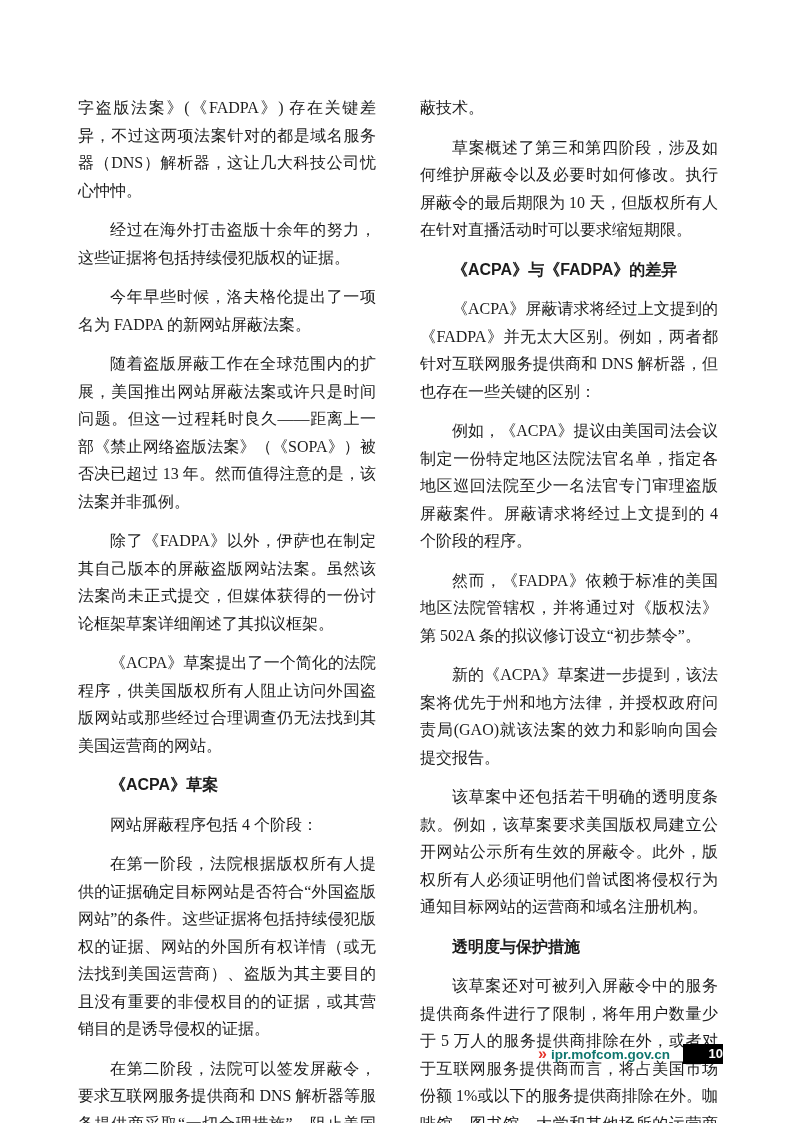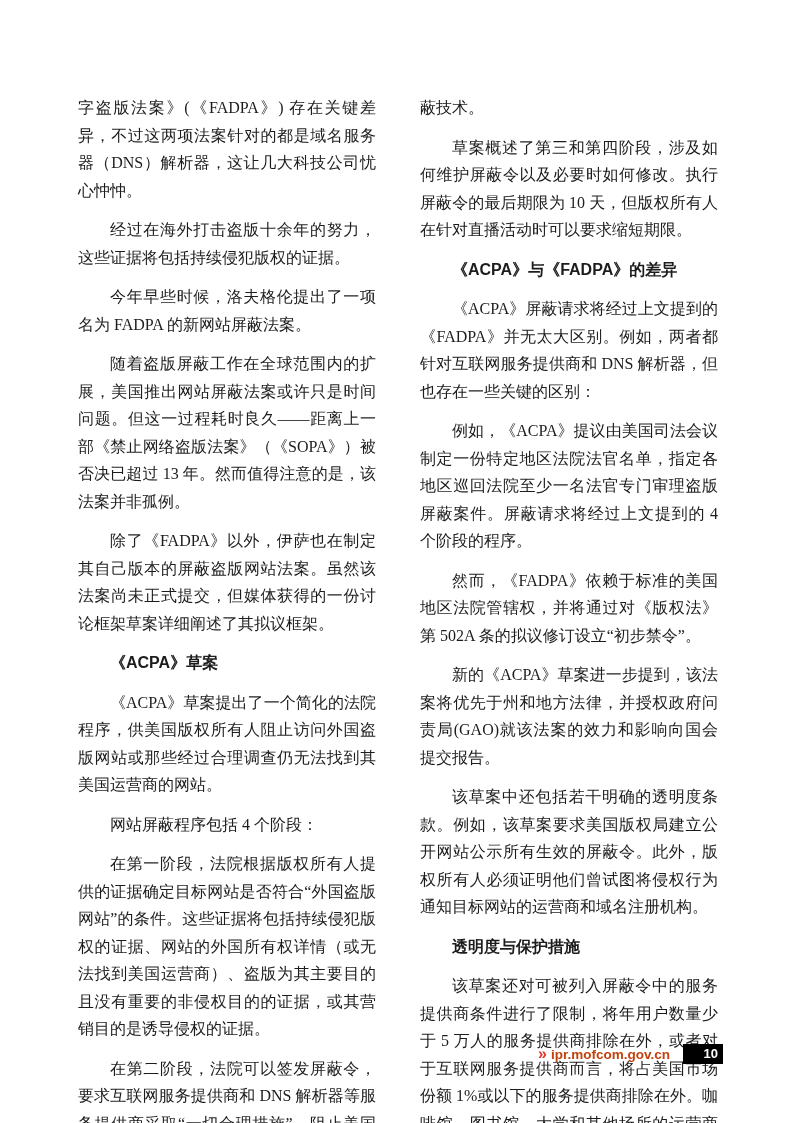--- a/index.html
+++ b/index.html
@@ -44,50 +44,49 @@
   .chev {
     font-size: 16px;
     font-weight: bold;
     line-height: 20px;
     margin-right: 5px;
     letter-spacing: -1px;
   }
   .site {
     font-size: 13.5px;
     font-weight: 600;
-    color: #c2410c;
+    color: #0f766e;
     margin-right: 13px;
   }
   .badge {
     width: 40px;
     height: 20px;
     box-sizing: border-box;
     display: flex;
     align-items: center;
     justify-content: flex-end;
-    padding-right: 5px;
     font-size: 13px;
     font-weight: bold;
     line-height: 20px;
   }
 </style>
 </head>
 <body>
 
 <div class="page">
 
   <div class="columns">
     <div class="col">
         <p class="para no-indent">字盗版法案》(《FADPA》) 存在关键差异，不过这两项法案针对的都是域名服务器（DNS）解析器，这让几大科技公司忧心忡忡。</p>
         <p class="para">经过在海外打击盗版十余年的努力，这些证据将包括持续侵犯版权的证据。</p>
         <p class="para">今年早些时候，洛夫格伦提出了一项名为 FADPA 的新网站屏蔽法案。</p>
         <p class="para">随着盗版屏蔽工作在全球范围内的扩展，美国推出网站屏蔽法案或许只是时间问题。但这一过程耗时良久——距离上一部《禁止网络盗版法案》（《SOPA》）被否决已超过 13 年。然而值得注意的是，该法案并非孤例。</p>
         <p class="para">除了《FADPA》以外，伊萨也在制定其自己版本的屏蔽盗版网站法案。虽然该法案尚未正式提交，但媒体获得的一份讨论框架草案详细阐述了其拟议框架。</p>
+        <p class="para">《ACPA》草案提出了一个简化的法院程序，供美国版权所有人阻止访问外国盗版网站或那些经过合理调查仍无法找到其美国运营商的网站。</p>
         <p class="para heading">《ACPA》草案</p>
-        <p class="para">《ACPA》草案提出了一个简化的法院程序，供美国版权所有人阻止访问外国盗版网站或那些经过合理调查仍无法找到其美国运营商的网站。</p>
         <p class="para">网站屏蔽程序包括 4 个阶段：</p>
         <p class="para">在第一阶段，法院根据版权所有人提供的证据确定目标网站是否符合“外国盗版网站”的条件。这些证据将包括持续侵犯版权的证据、网站的外国所有权详情（或无法找到美国运营商）、盗版为其主要目的且没有重要的非侵权目的的证据，或其营销目的是诱导侵权的证据。</p>
         <p class="para">在第二阶段，法院可以签发屏蔽令，要求互联网服务提供商和 DNS 解析器等服务提供商采取“一切合理措施”，阻止美国用户访问目标网站。这些命令的有效期最长可达 12 个月，但不会规定具体的屏</p>
       </div>
     <div class="col">
         <p class="para no-indent">蔽技术。</p>
         <p class="para">草案概述了第三和第四阶段，涉及如何维护屏蔽令以及必要时如何修改。执行屏蔽令的最后期限为 10 天，但版权所有人在针对直播活动时可以要求缩短期限。</p>
         <p class="para heading">《ACPA》与《FADPA》的差异</p>
         <p class="para">《ACPA》屏蔽请求将经过上文提到的《FADPA》并无太大区别。例如，两者都针对互联网服务提供商和 DNS 解析器，但也存在一些关键的区别：</p>
         <p class="para">例如，《ACPA》提议由美国司法会议制定一份特定地区法院法官名单，指定各地区巡回法院至少一名法官专门审理盗版屏蔽案件。屏蔽请求将经过上文提到的 4 个阶段的程序。</p>

